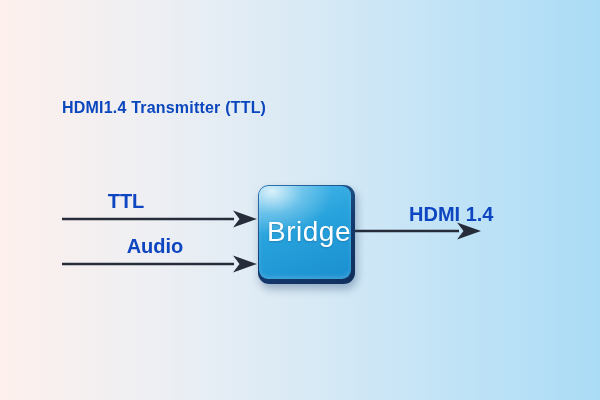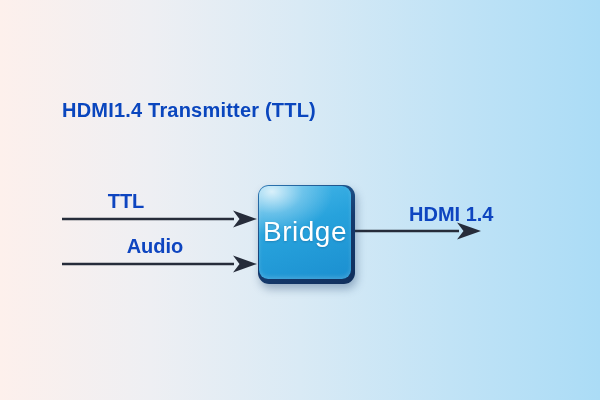--- a/index.html
+++ b/index.html
@@ -9,21 +9,21 @@
     height: 400px;
     overflow: hidden;
     font-family: "Liberation Sans", sans-serif;
     background: linear-gradient(90deg,
       #fdf0ec 0%, #eeeff3 25%, #d9eaf5 50%, #c1e3f6 75%, #abdcf6 100%);
   }
   .title {
     position: absolute;
     left: 62px;
     top: 99px;
-    font-size: 20px;
+    font-size: 16px;
     font-weight: 600;
     color: #0a46be;
     letter-spacing: 0.2px;
     white-space: nowrap;
   }
   .flow-label {
     position: absolute;
     font-size: 20px;
     font-weight: 600;
     color: #0e45c0;
@@ -60,21 +60,21 @@
     border-radius: 9px;
     background:
       radial-gradient(120% 85% at 14% 6%,
         rgba(255,255,255,0.80) 0%,
         rgba(255,255,255,0.25) 28%,
         rgba(255,255,255,0) 55%),
       linear-gradient(160deg, #4ab9ea 0%, #27a2dc 45%, #1b8fd0 100%);
     box-shadow: inset 0 -2px 4px rgba(255,255,255,0.18);
     display: flex;
     align-items: center;
-    justify-content: center;
+    justify-content: flex-end;
   }
   .bridge-text {
     color: #ffffff;
     font-size: 28px;
     font-weight: 400;
     letter-spacing: 0.5px;
     padding-bottom: 2px;
     text-shadow: 0 1px 2px rgba(20,80,130,0.35);
   }
 </style>

